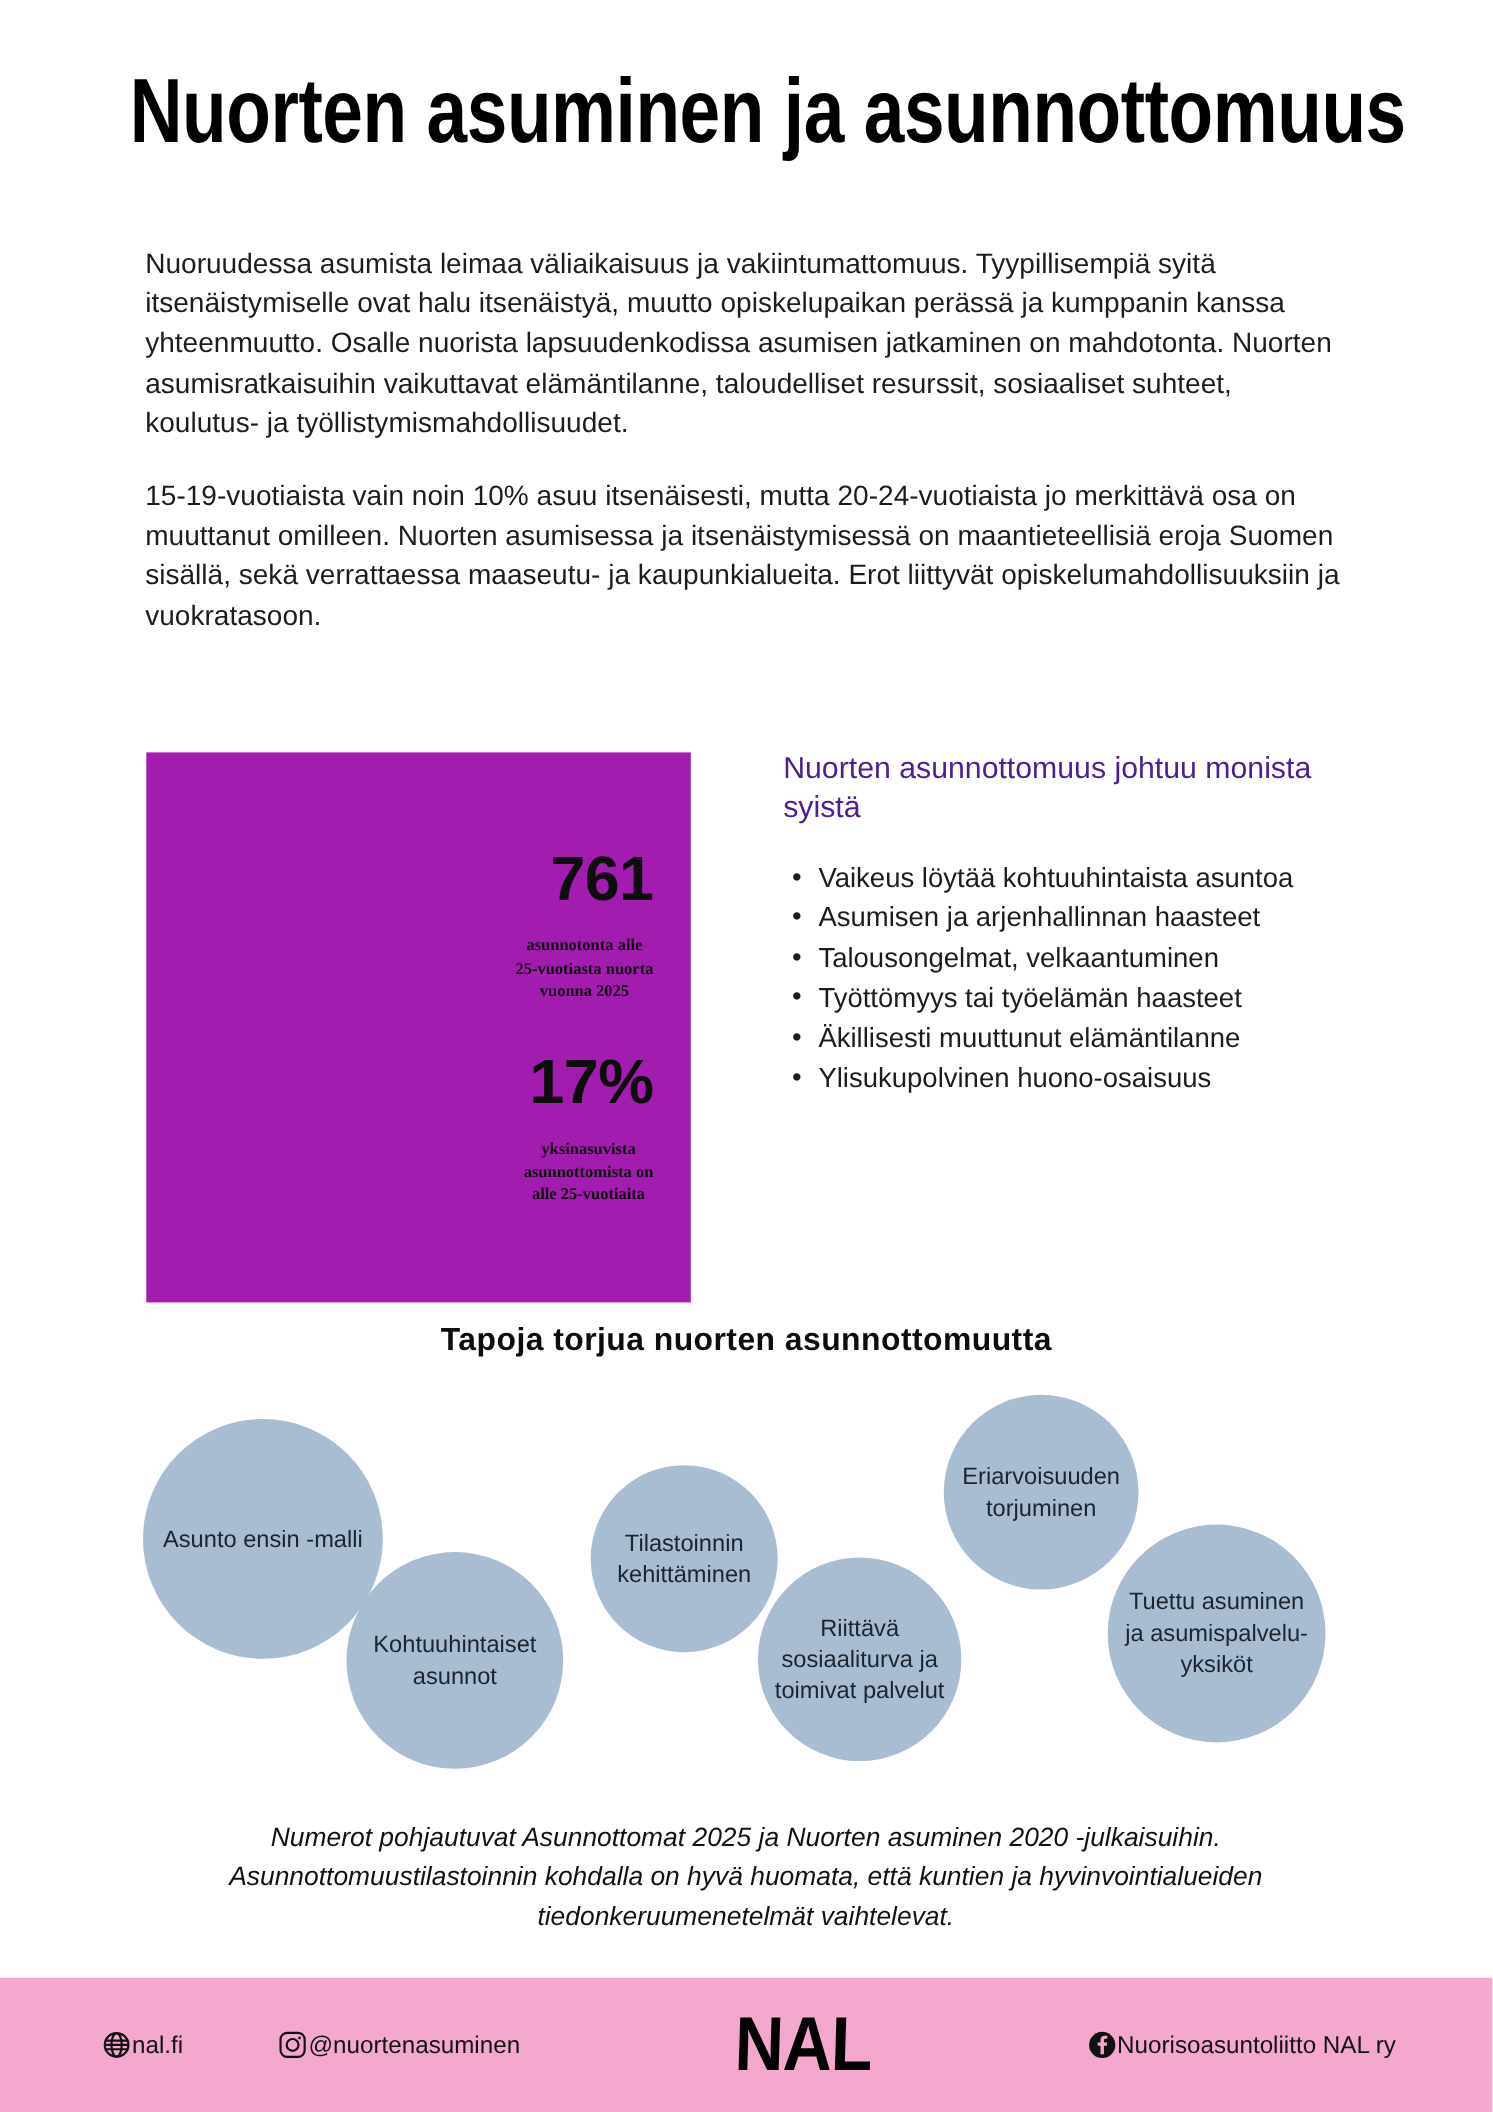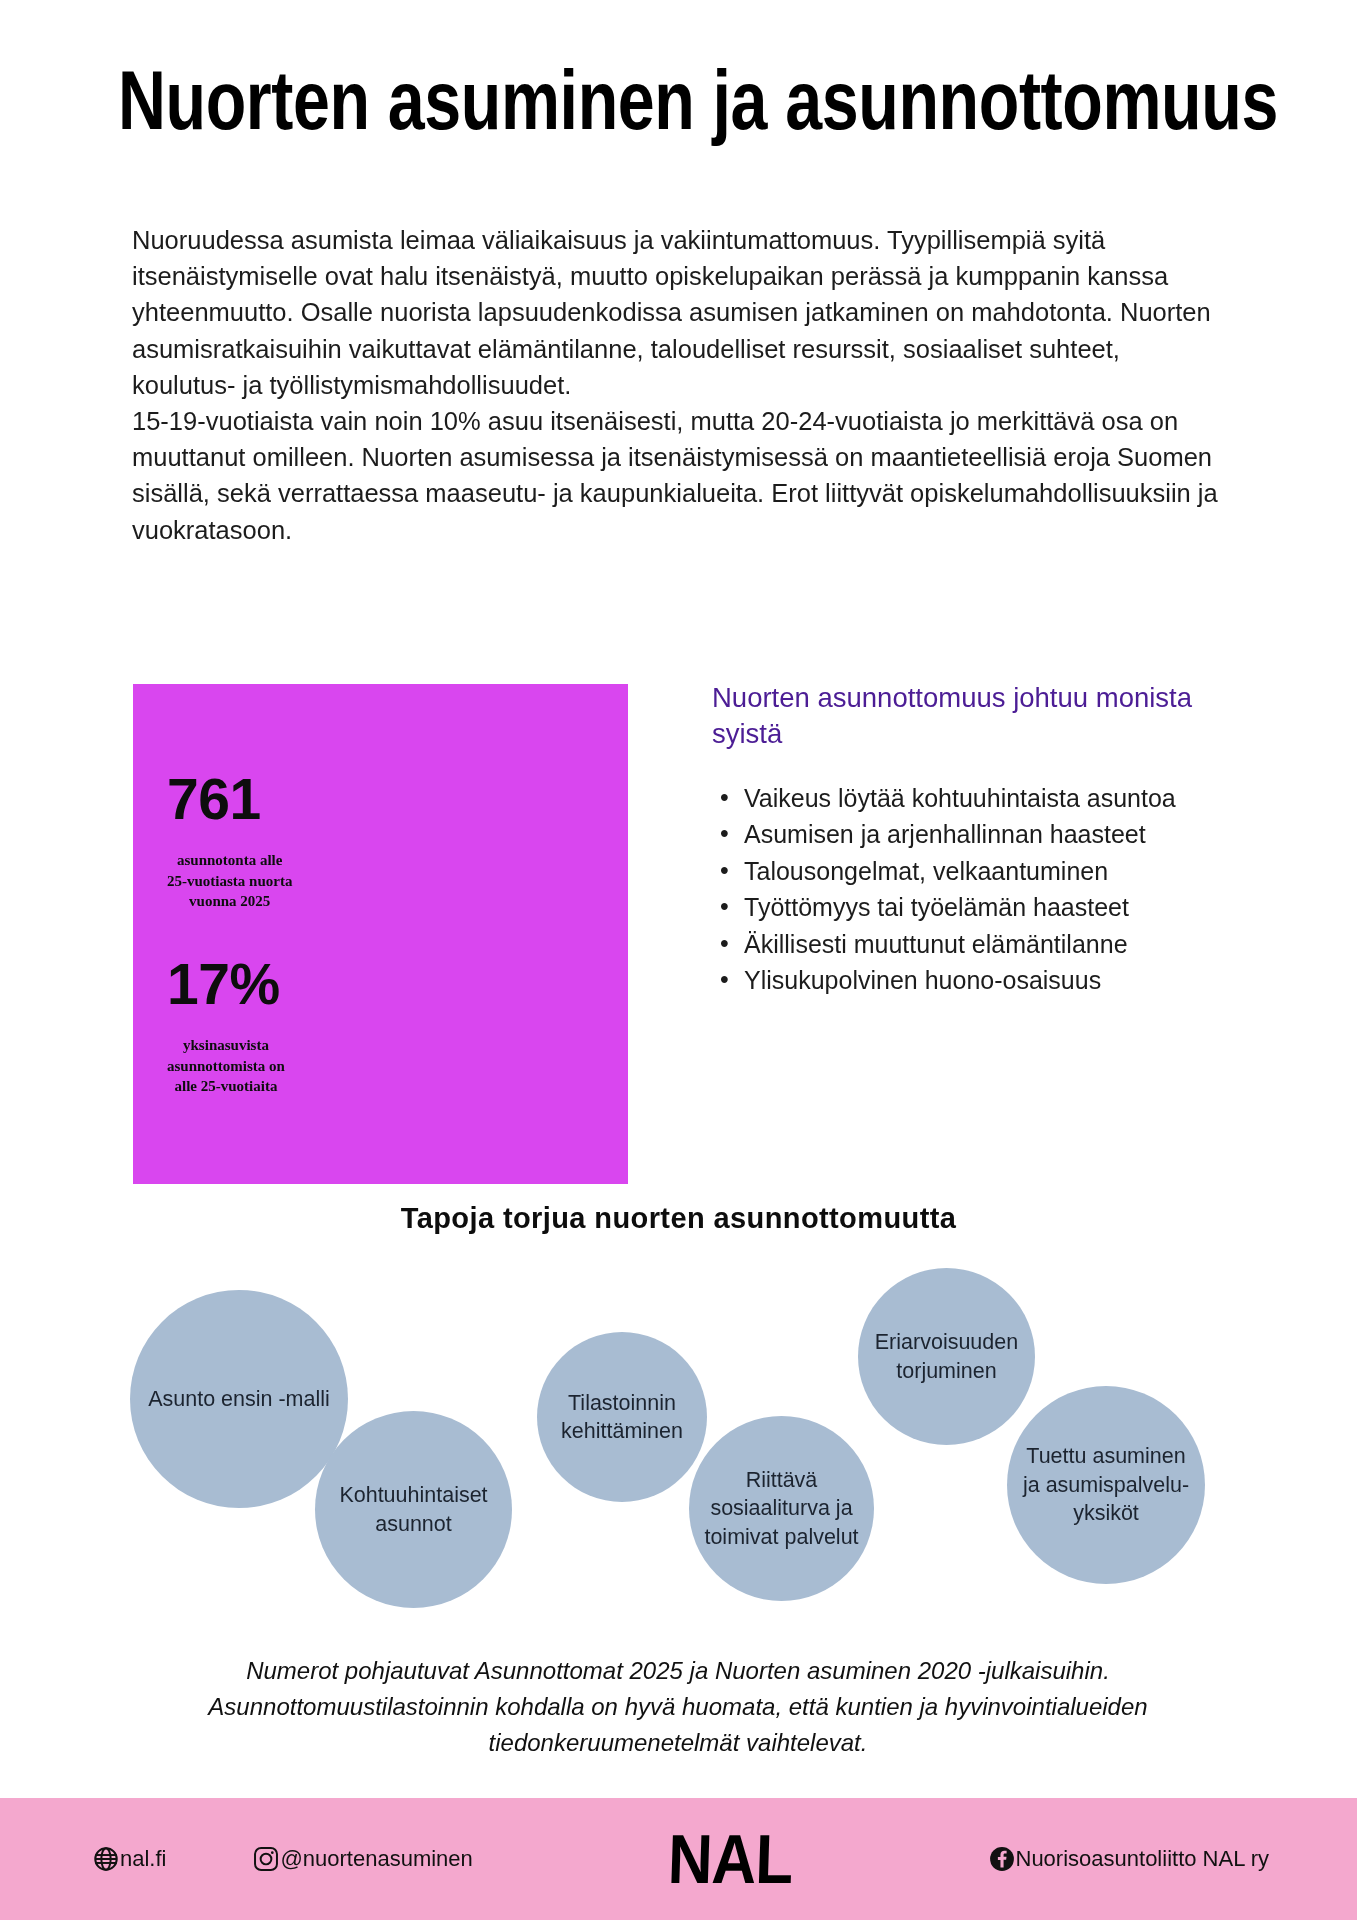--- a/index.html
+++ b/index.html
@@ -43,33 +43,33 @@
     left: 132px;
     top: 222px;
     width: 1090px;
   }
   .intro p {
     font-size: 25.5px;
     line-height: 1.42;
     color: #1c1c1c;
     font-weight: 400;
   }
-  .intro p + p { }
+  .intro p + p { margin-top: 30px; }
 
   
   .stat-box {
     position: absolute;
     left: 133px;
     top: 684px;
     width: 495px;
     height: 500px;
-    background: #d946ef;
+    background: #a21caf;
     display: flex;
     flex-direction: column;
-    align-items: flex-start;
+    align-items: flex-end;
     justify-content: center;
     padding: 26px 34px;
   }
   .stat-number {
     font-size: 57px;
     font-weight: 700;
     color: #0d0d0d;
     line-height: 1;
     letter-spacing: -0.5px;
   }

